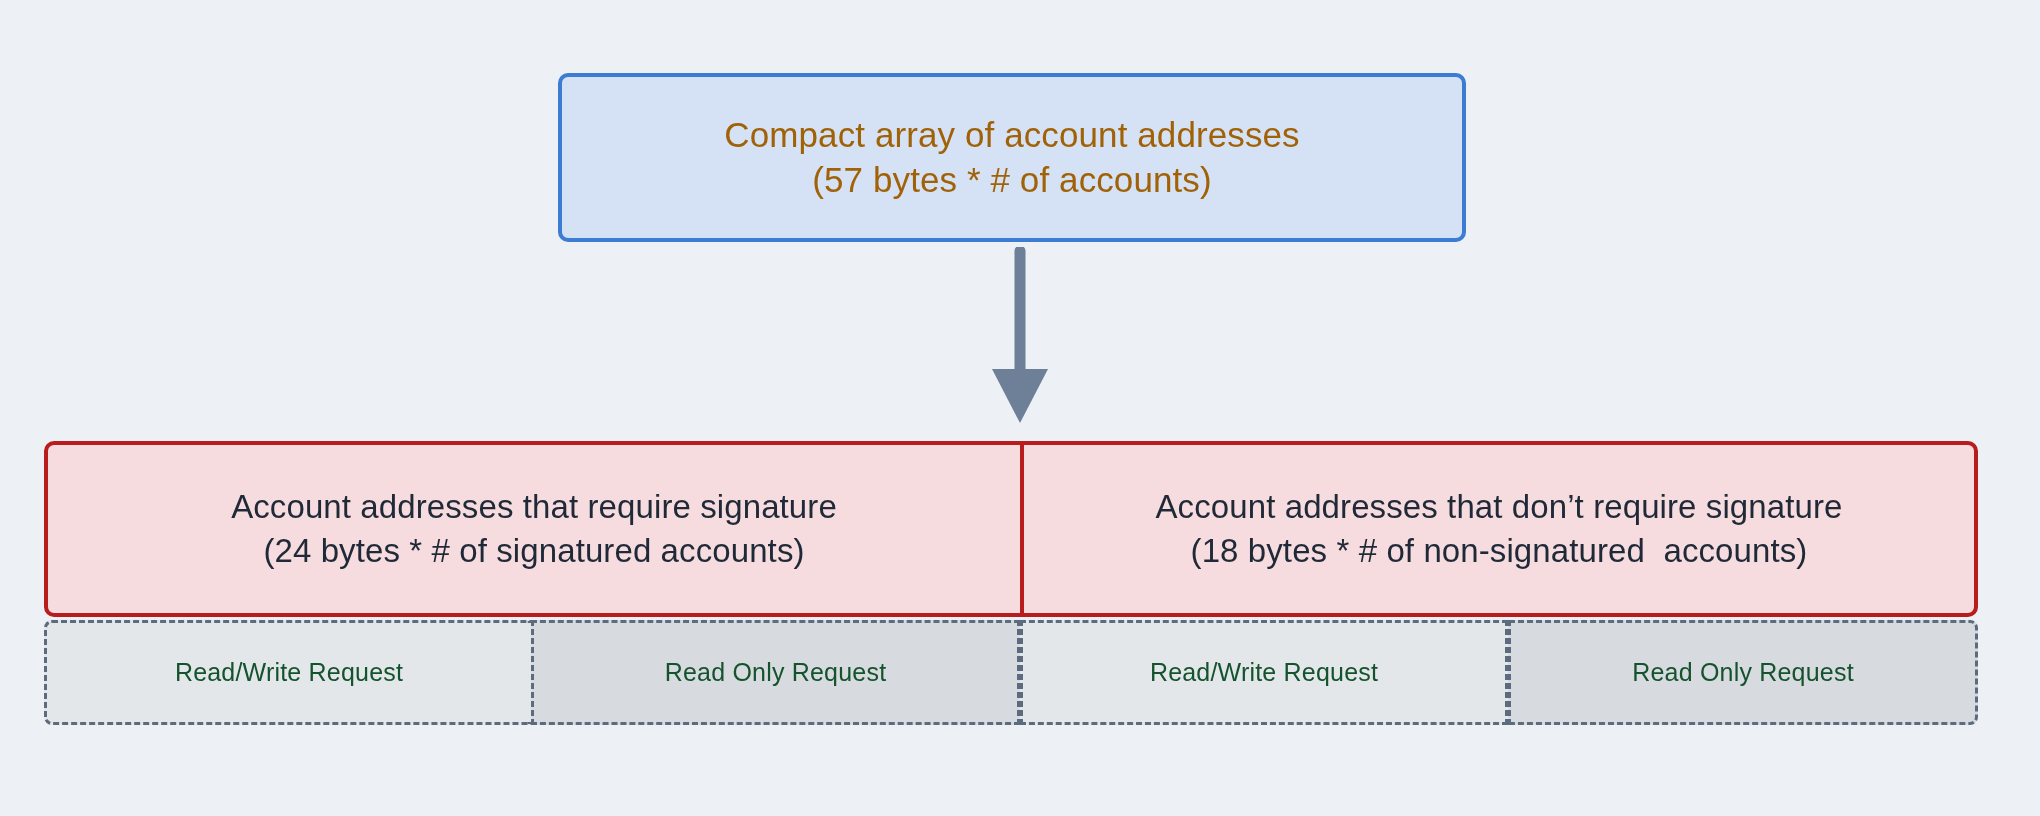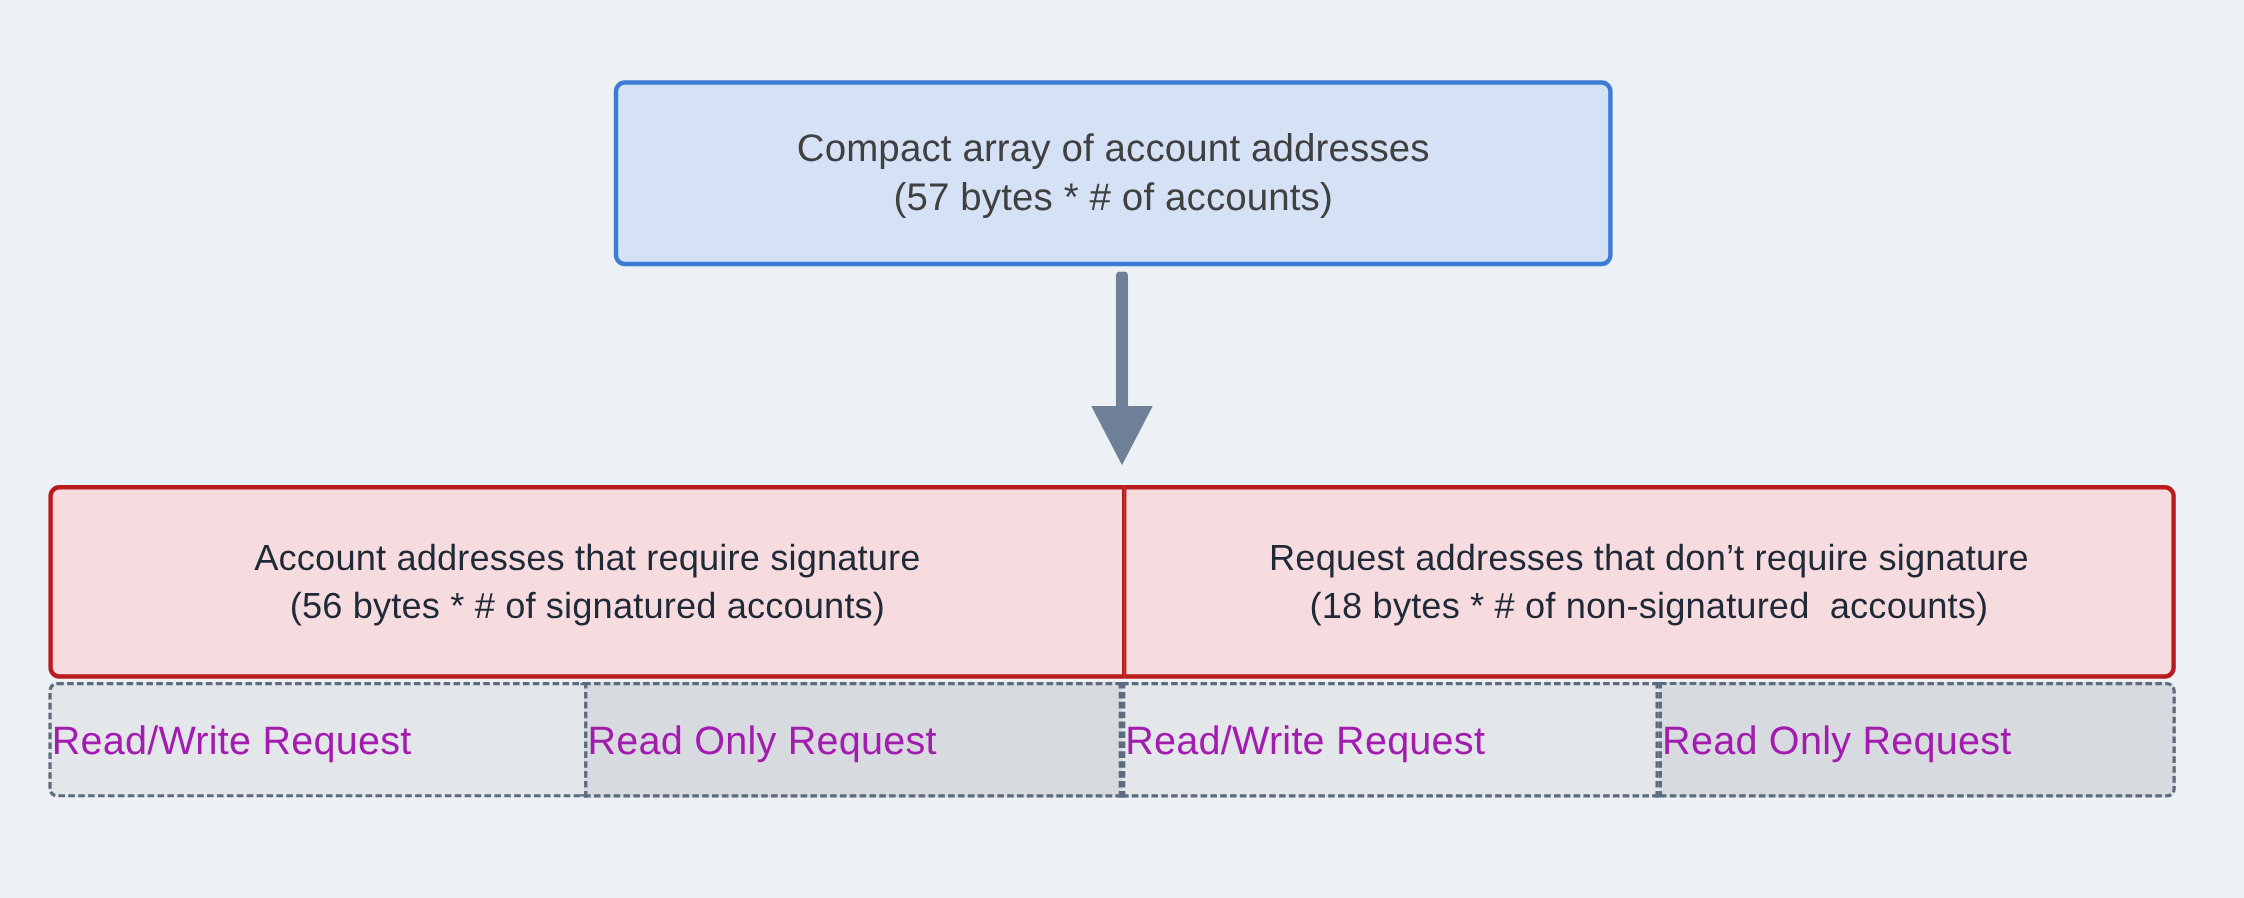--- a/index.html
+++ b/index.html
@@ -27,21 +27,21 @@
     width: 908px;
     height: 169px;
     box-sizing: border-box;
     background: #d5e2f6;
     border: 4px solid #3d7cd3;
     border-radius: 10px;
     display: flex;
     flex-direction: column;
     align-items: center;
     justify-content: center;
-    color: #404040;
+    color: #a16207;
   }
   .node-blue .line1 {
     font-size: 35px;
     line-height: 1.28;
     letter-spacing: 0.1px;
   }
   .node-blue .line2 {
     font-size: 35px;
     line-height: 1.28;
     letter-spacing: 0.1px;
@@ -101,23 +101,23 @@
     top: 620px;
     width: 1934px;
     height: 105px;
     display: flex;
   }
   .node-gray {
     box-sizing: border-box;
     border: 3px dashed #5c6b7d;
     display: flex;
     align-items: center;
-    justify-content: flex-start;
-    color: #a21caf;
-    font-size: 36px;
+    justify-content: center;
+    color: #14532d;
+    font-size: 25px;
     letter-spacing: 0.2px;
   }
   .node-gray.seg1 { width: 487px; background: #e4e7ea; border-radius: 8px 0 0 8px; border-right-width: 0; }
   .node-gray.seg2 { width: 489px; background: #d7dade; border-left: 3px dashed #5c6b7d; }
   .node-gray.seg3 { width: 488px; background: #e4e7ea; border-left: 3px dashed #5c6b7d; }
   .node-gray.seg4 { width: 470px; background: #d7dade; border-left: 3px dashed #5c6b7d; border-radius: 0 8px 8px 0; }
 </style>
 </head>
 <body>
 
@@ -129,24 +129,24 @@
   </div>
 
   <svg class="connector" viewBox="0 0 76 180" xmlns="http://www.w3.org/2000/svg">
     <line x1="38" y1="4" x2="38" y2="132" stroke="#6d8097" stroke-width="11" stroke-linecap="round"></line>
     <polygon points="38,176 10,122 66,122" fill="#6d8097"></polygon>
   </svg>
 
   <div class="band-red">
     <div class="node-red left">
       <div class="line1">Account addresses that require signature</div>
-      <div class="line2">(56 bytes * # of signatured accounts)</div>
+      <div class="line2">(24 bytes * # of signatured accounts)</div>
     </div>
     <div class="node-red right">
-      <div class="line1">Request addresses that don’t require signature</div>
+      <div class="line1">Account addresses that don’t require signature</div>
       <div class="line2">(18 bytes * # of non-signatured  accounts)</div>
     </div>
   </div>
 
   <div class="band-gray">
     <div class="node-gray seg1">
       <span>Read/Write Request</span>
     </div>
     <div class="node-gray seg2">
       <span>Read Only Request</span>

